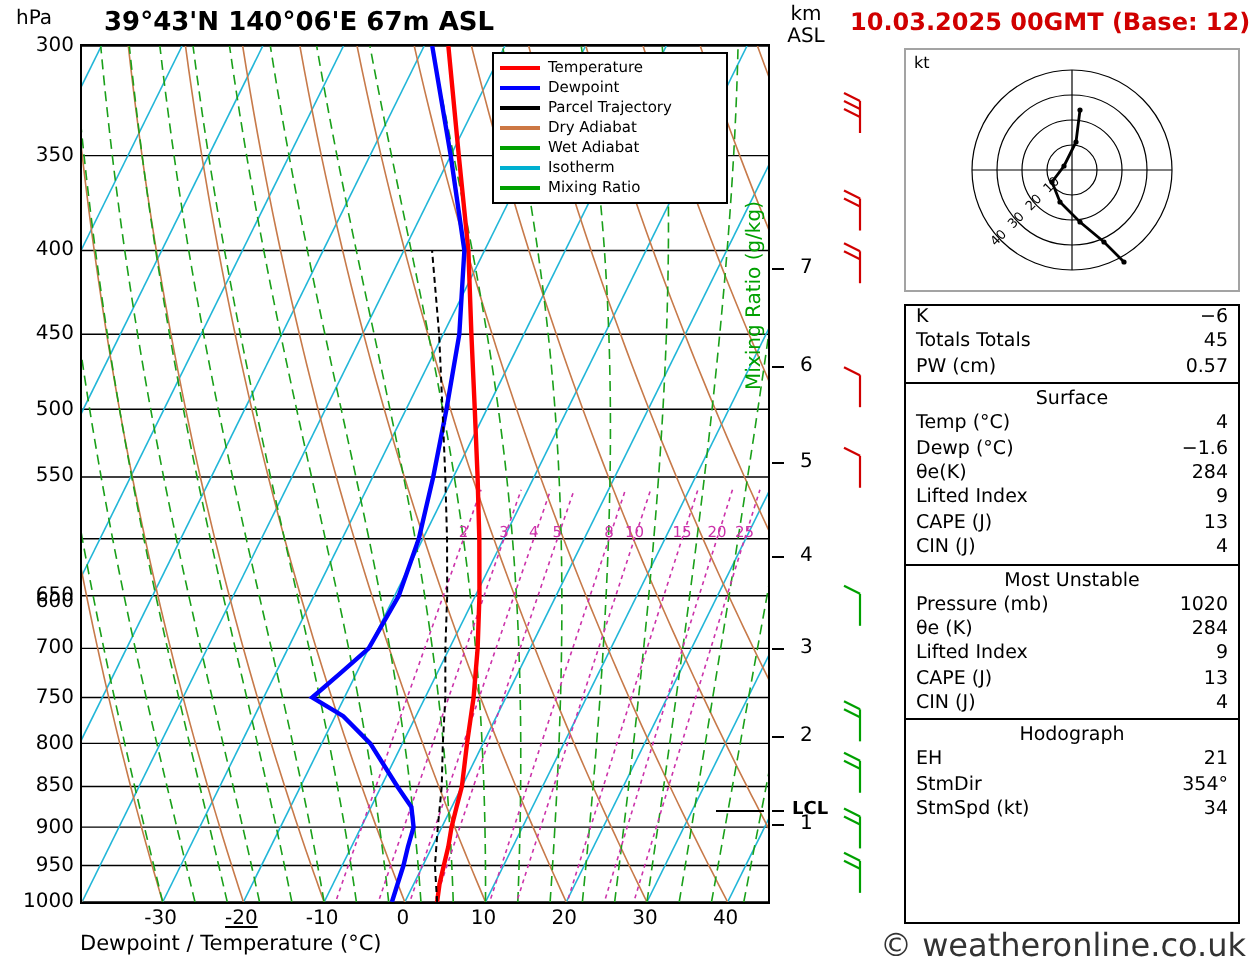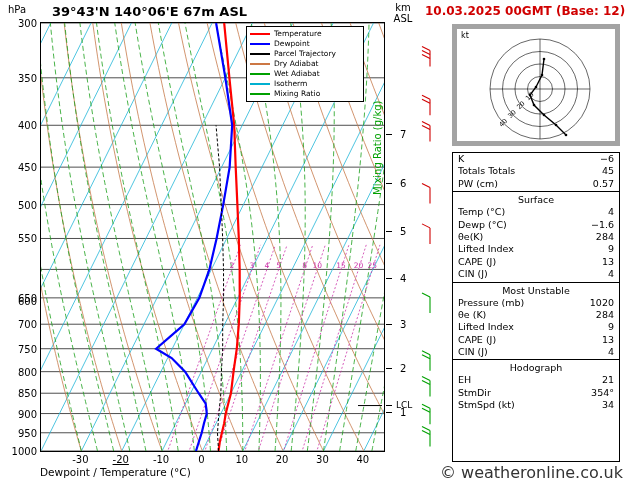--- a/index.html
+++ b/index.html
@@ -85,21 +85,21 @@
   .legend-swatch { width: 20px; height: 2px; margin-right: 4px; flex: 0 0 20px; }
 
   
   .windcol { position: absolute; left: 416px; top: 22px; width: 28px; height: 430px; }
 
   
   .hodo {
     position: absolute;
     left: 452px; top: 24px;
     width: 168px; height: 122px;
-    border: 5px solid #a3a3a3;
+    border: 1px solid #a3a3a3;
     background: #fff;
   }
   .hodo-kt { position: absolute; left: 4px; top: 2px; font-size: 8px; }
 
   
   .info {
     position: absolute;
     left: 452px; top: 152px;
     width: 168px; height: 310px;
     border: 1px solid #000;
@@ -271,21 +271,21 @@
       <div class="kmtick" style="top: 301.713px;"></div>
       <div class="kmlab" style="top: 301.713px;">3</div>
       <div class="kmtick" style="top: 255.762px;"></div>
       <div class="kmlab" style="top: 255.762px;">4</div>
       <div class="kmtick" style="top: 208.952px;"></div>
       <div class="kmlab" style="top: 208.952px;">5</div>
       <div class="kmtick" style="top: 161.107px;"></div>
       <div class="kmlab" style="top: 161.107px;">6</div>
       <div class="kmtick" style="top: 111.912px;"></div>
       <div class="kmlab" style="top: 111.912px;">7</div>
-      <div class="kmlab" style="top: 382.557px; left: 10px; font-size: 9px;">LCL</div>
+      <div class="kmlab" style="top: 382.557px; left: 10px; font-size: 9px; font-weight: bold;">LCL</div>
       <div class="kmtick" style="top: 382.557px;"></div>
     </div>
 
   <div class="mixr-label">Mixing Ratio (g/kg)</div>
 
   <div class="legend" id="legend">
       <div class="legend-row">
         <span class="legend-swatch" style="background: rgb(255, 0, 0);"></span>
         <span>Temperature</span>
       </div>

